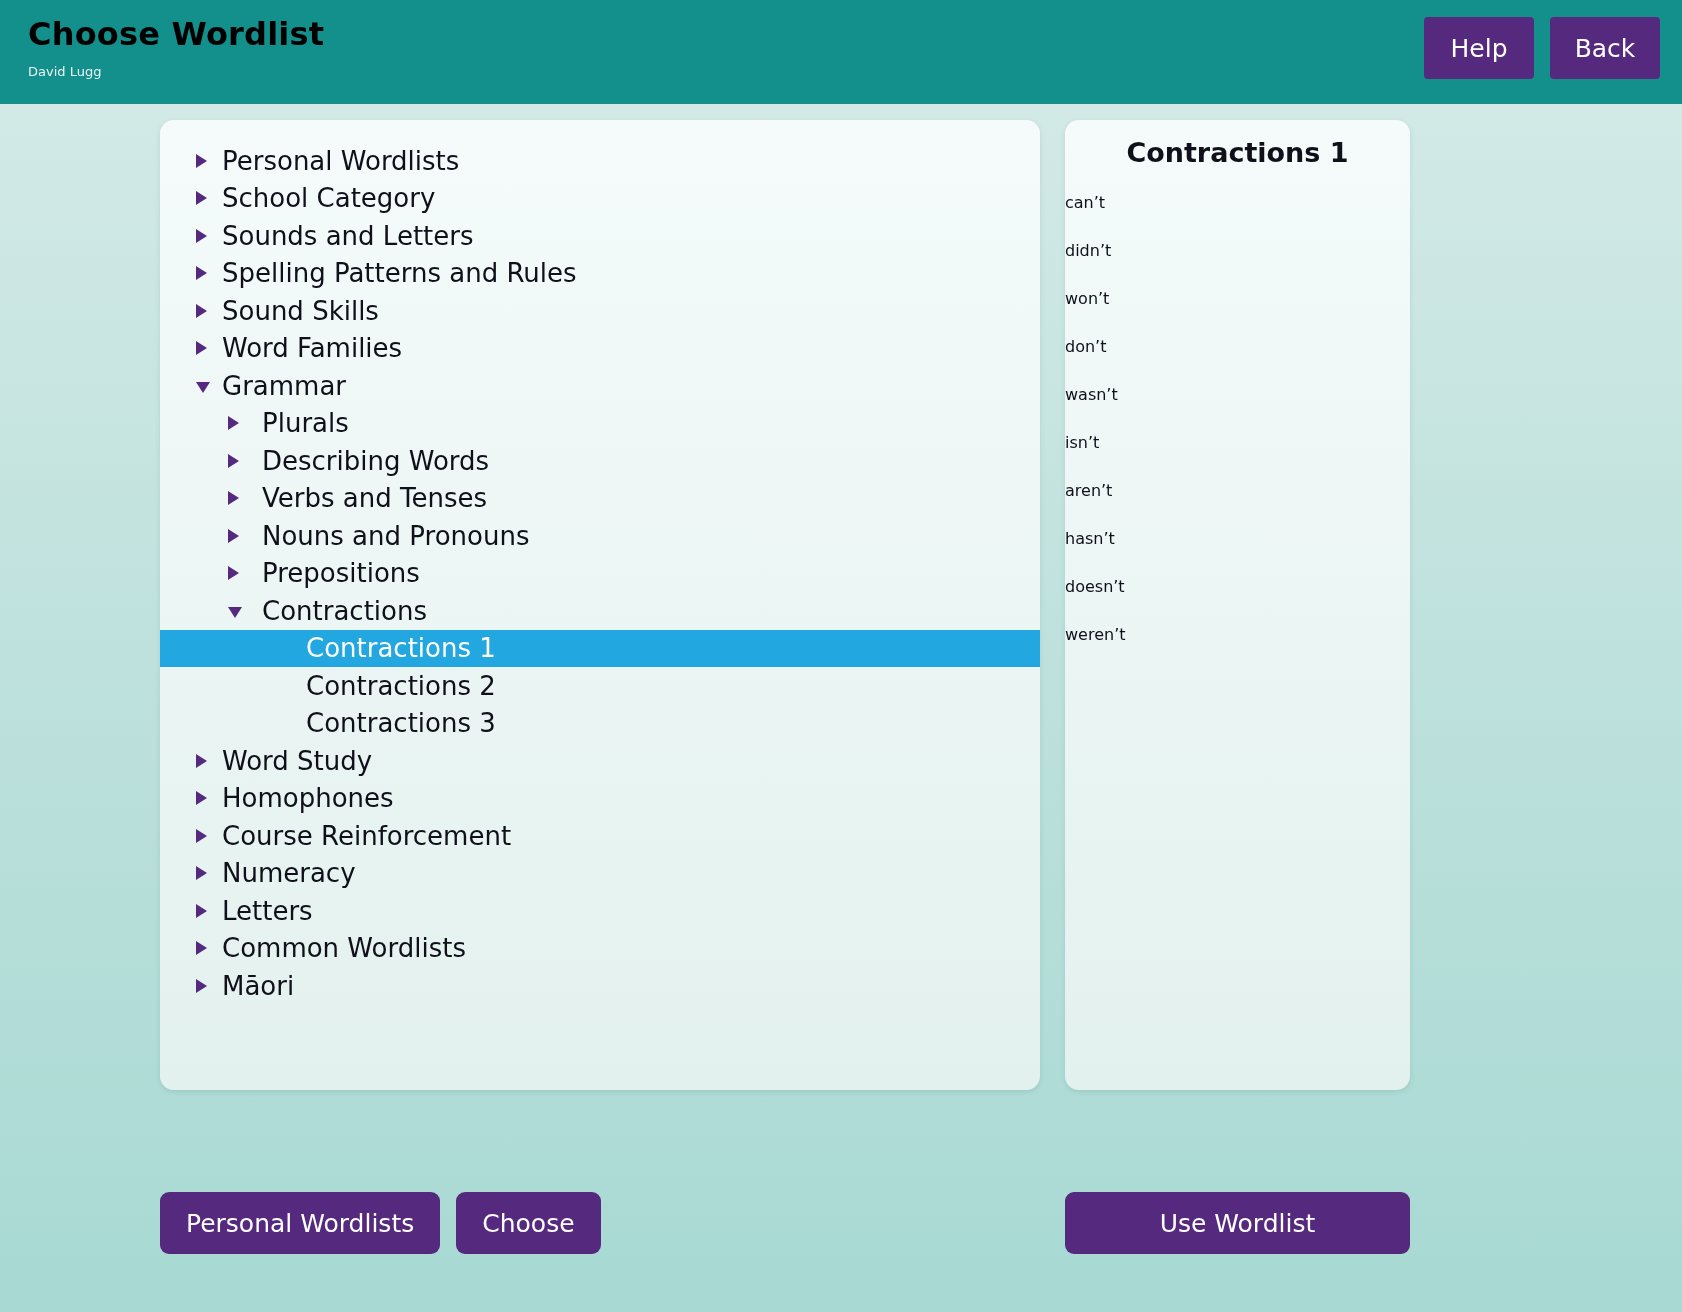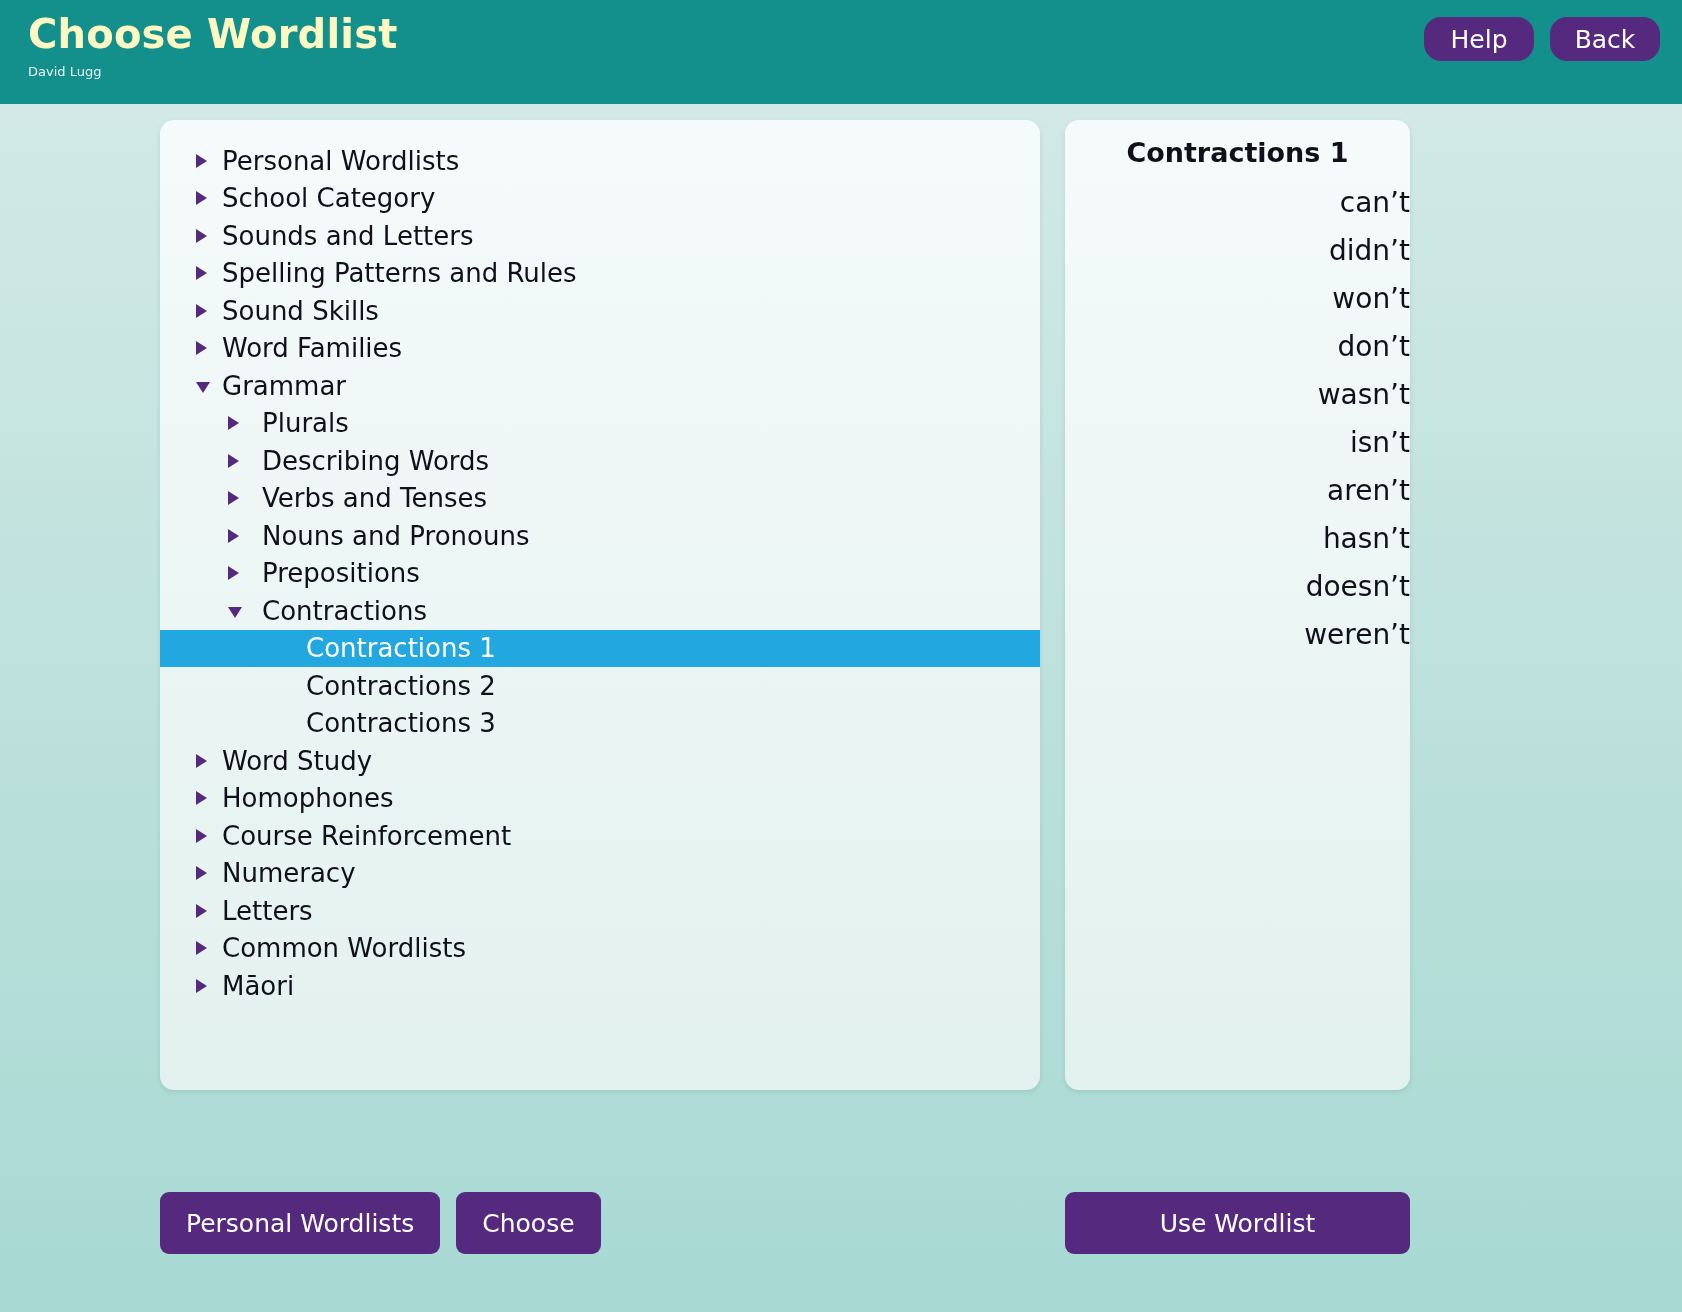--- a/index.html
+++ b/index.html
@@ -24,22 +24,22 @@
     height: 104px;
     background: #13908c;
     box-sizing: border-box;
   }
   #header-titles {
     position: absolute;
     left: 28px;
     top: 10px;
   }
   #page-title {
-    color: #fef9c3;
-    font-size: 40px;
+    color: #000000;
+    font-size: 32px;
     font-weight: bold;
     line-height: 48px;
     letter-spacing: 0.2px;
     white-space: nowrap;
   }
   #user-name {
     color: #e9f6f5;
     font-size: 13px;
     line-height: 26px;
     margin-top: 1px;
@@ -49,26 +49,26 @@
     position: absolute;
     right: 22px;
     top: 17px;
     display: flex;
     gap: 16px;
   }
   .hdr-btn {
     background: #552a7e;
     color: #ffffff;
     border: none;
-    border-radius: 17px;
+    border-radius: 4px;
     font-family: inherit;
     font-size: 25px;
     line-height: 1;
     padding: 10px 22px;
-    height: 44px;
+    height: 62px;
     min-width: 110px;
     cursor: pointer;
     display: flex;
     align-items: center;
     justify-content: center;
   }
 
   
   #tree-panel {
     position: absolute;
@@ -152,22 +152,22 @@
   
   #wordlist-title {
     text-align: center;
     font-size: 27px;
     font-weight: bold;
     color: #10101a;
     line-height: 38px;
     margin-bottom: 7px;
   }
   .word-item {
-    text-align: right;
-    font-size: 28px;
+    text-align: left;
+    font-size: 16px;
     color: #10101a;
     line-height: 48px;
     height: 48px;
   }
 
   
   #left-footer {
     position: absolute;
     left: 160px;
     top: 1192px;

